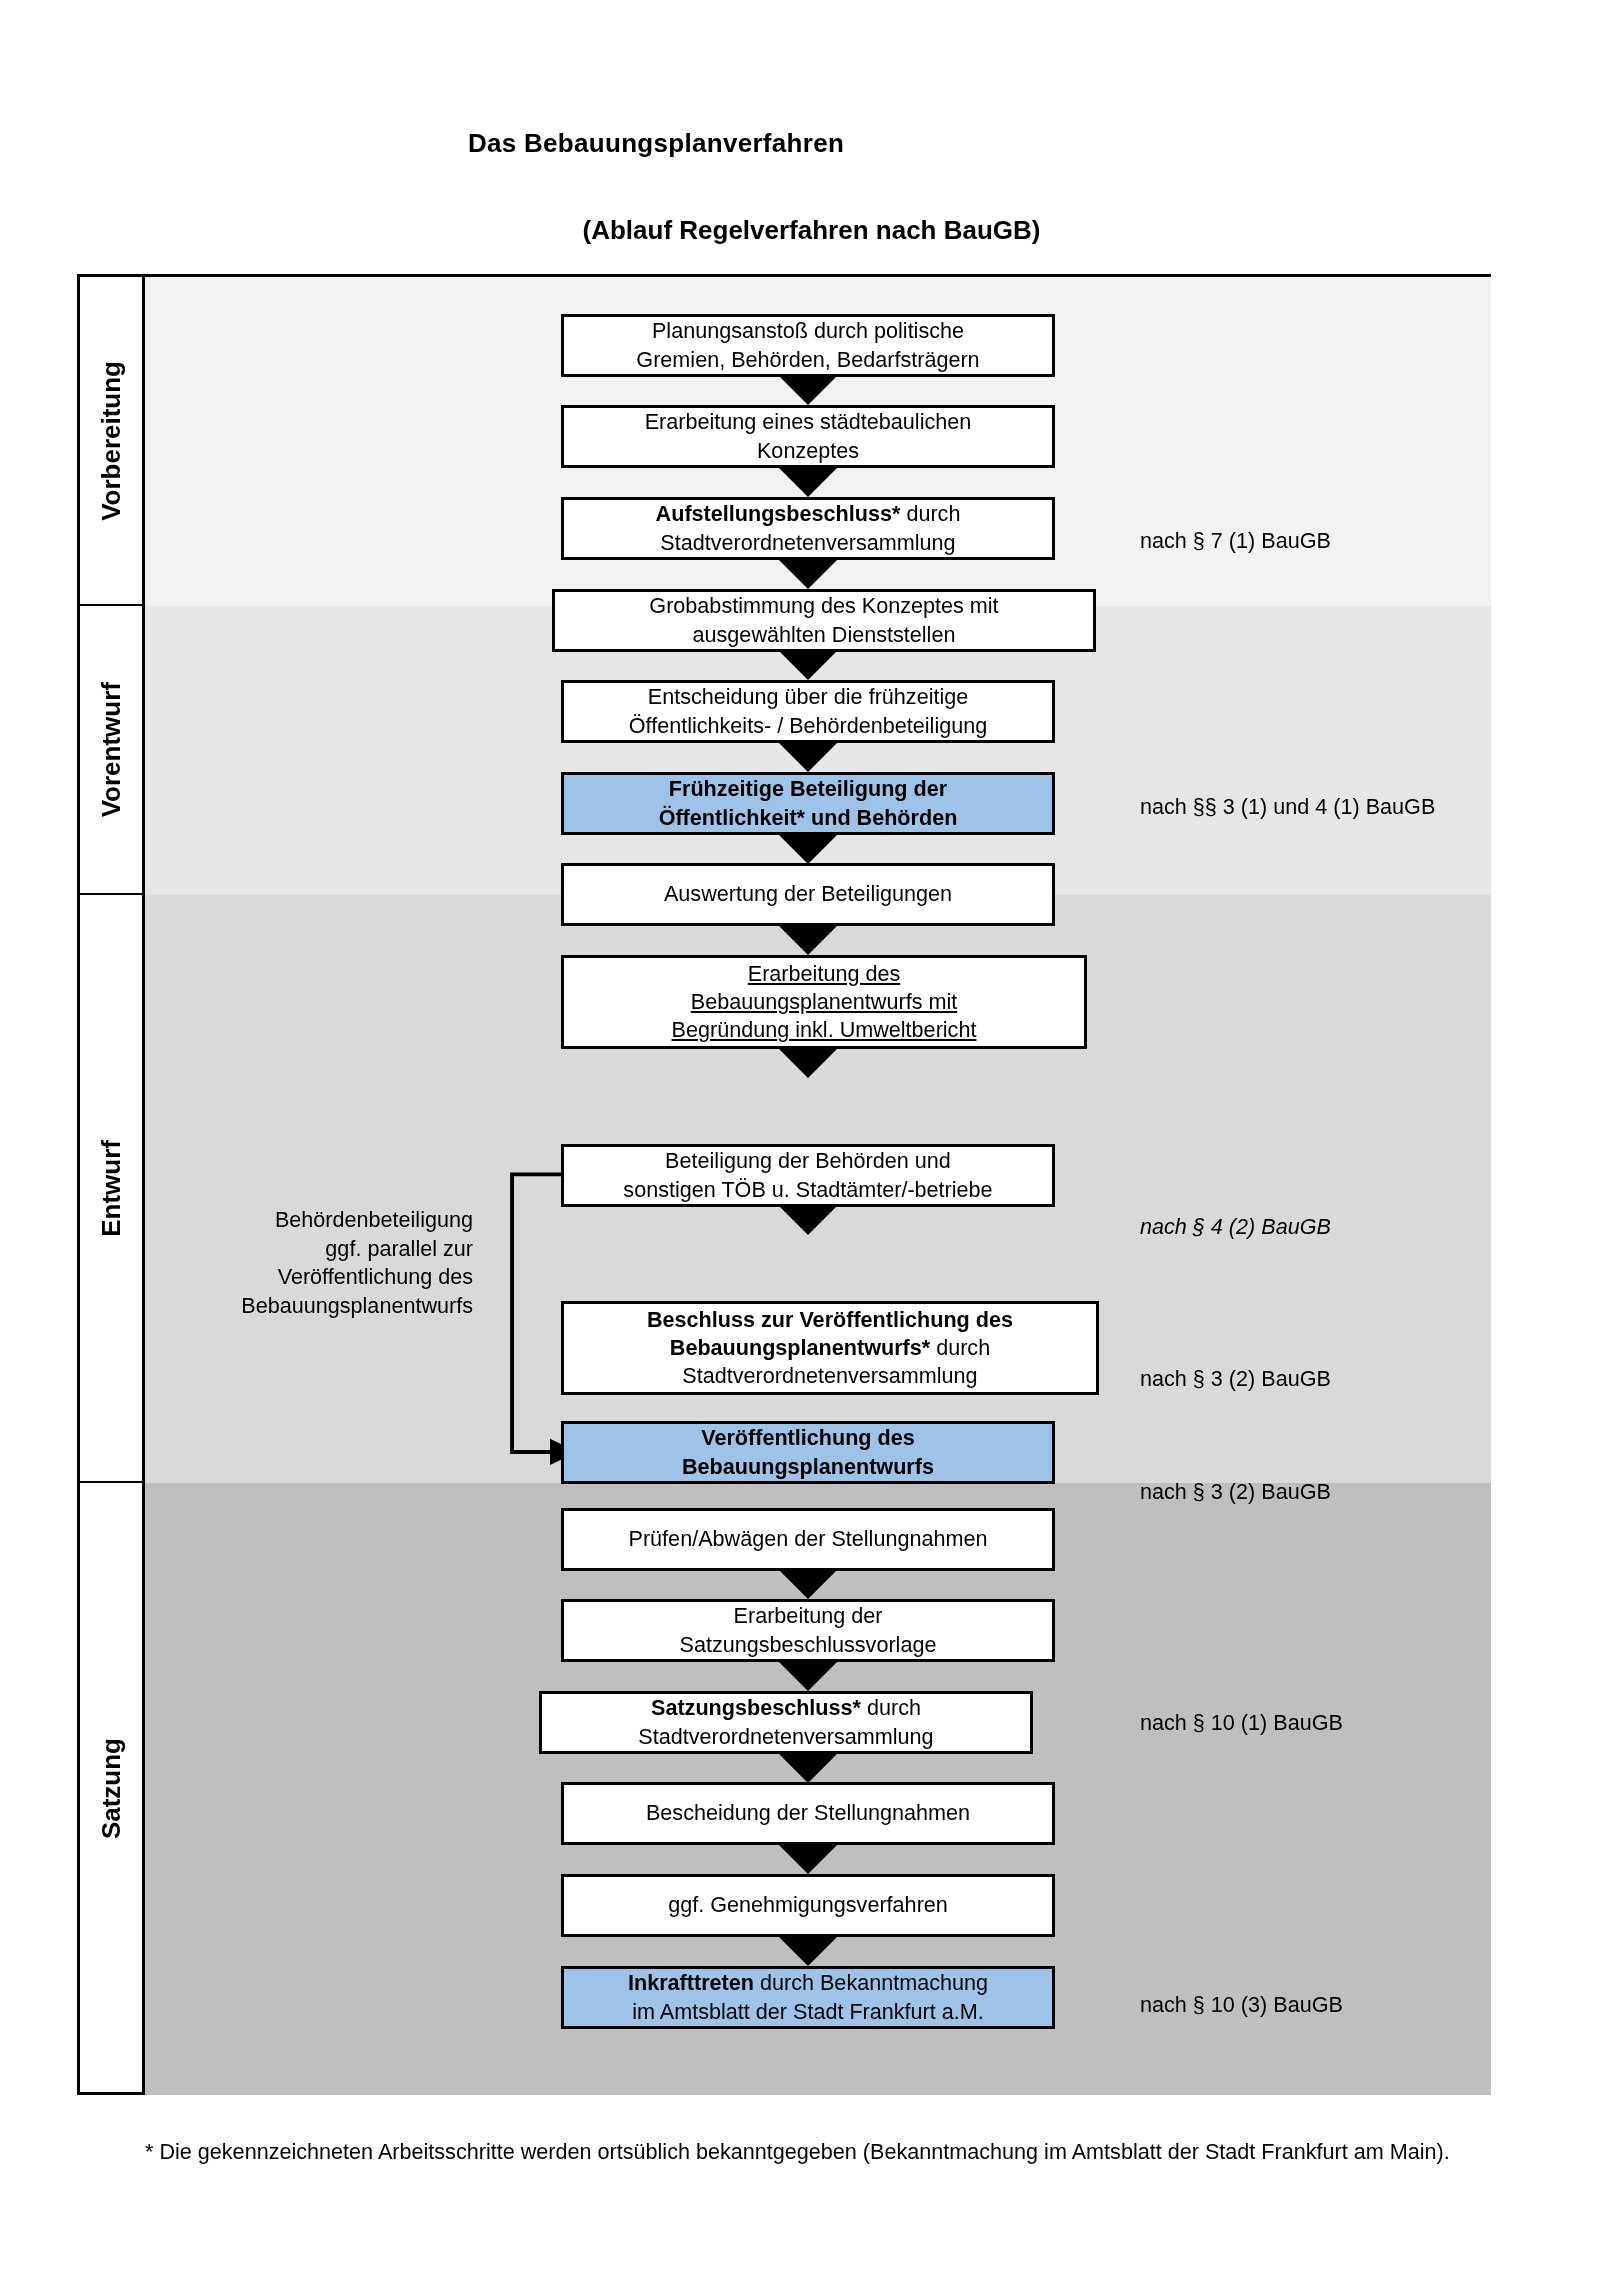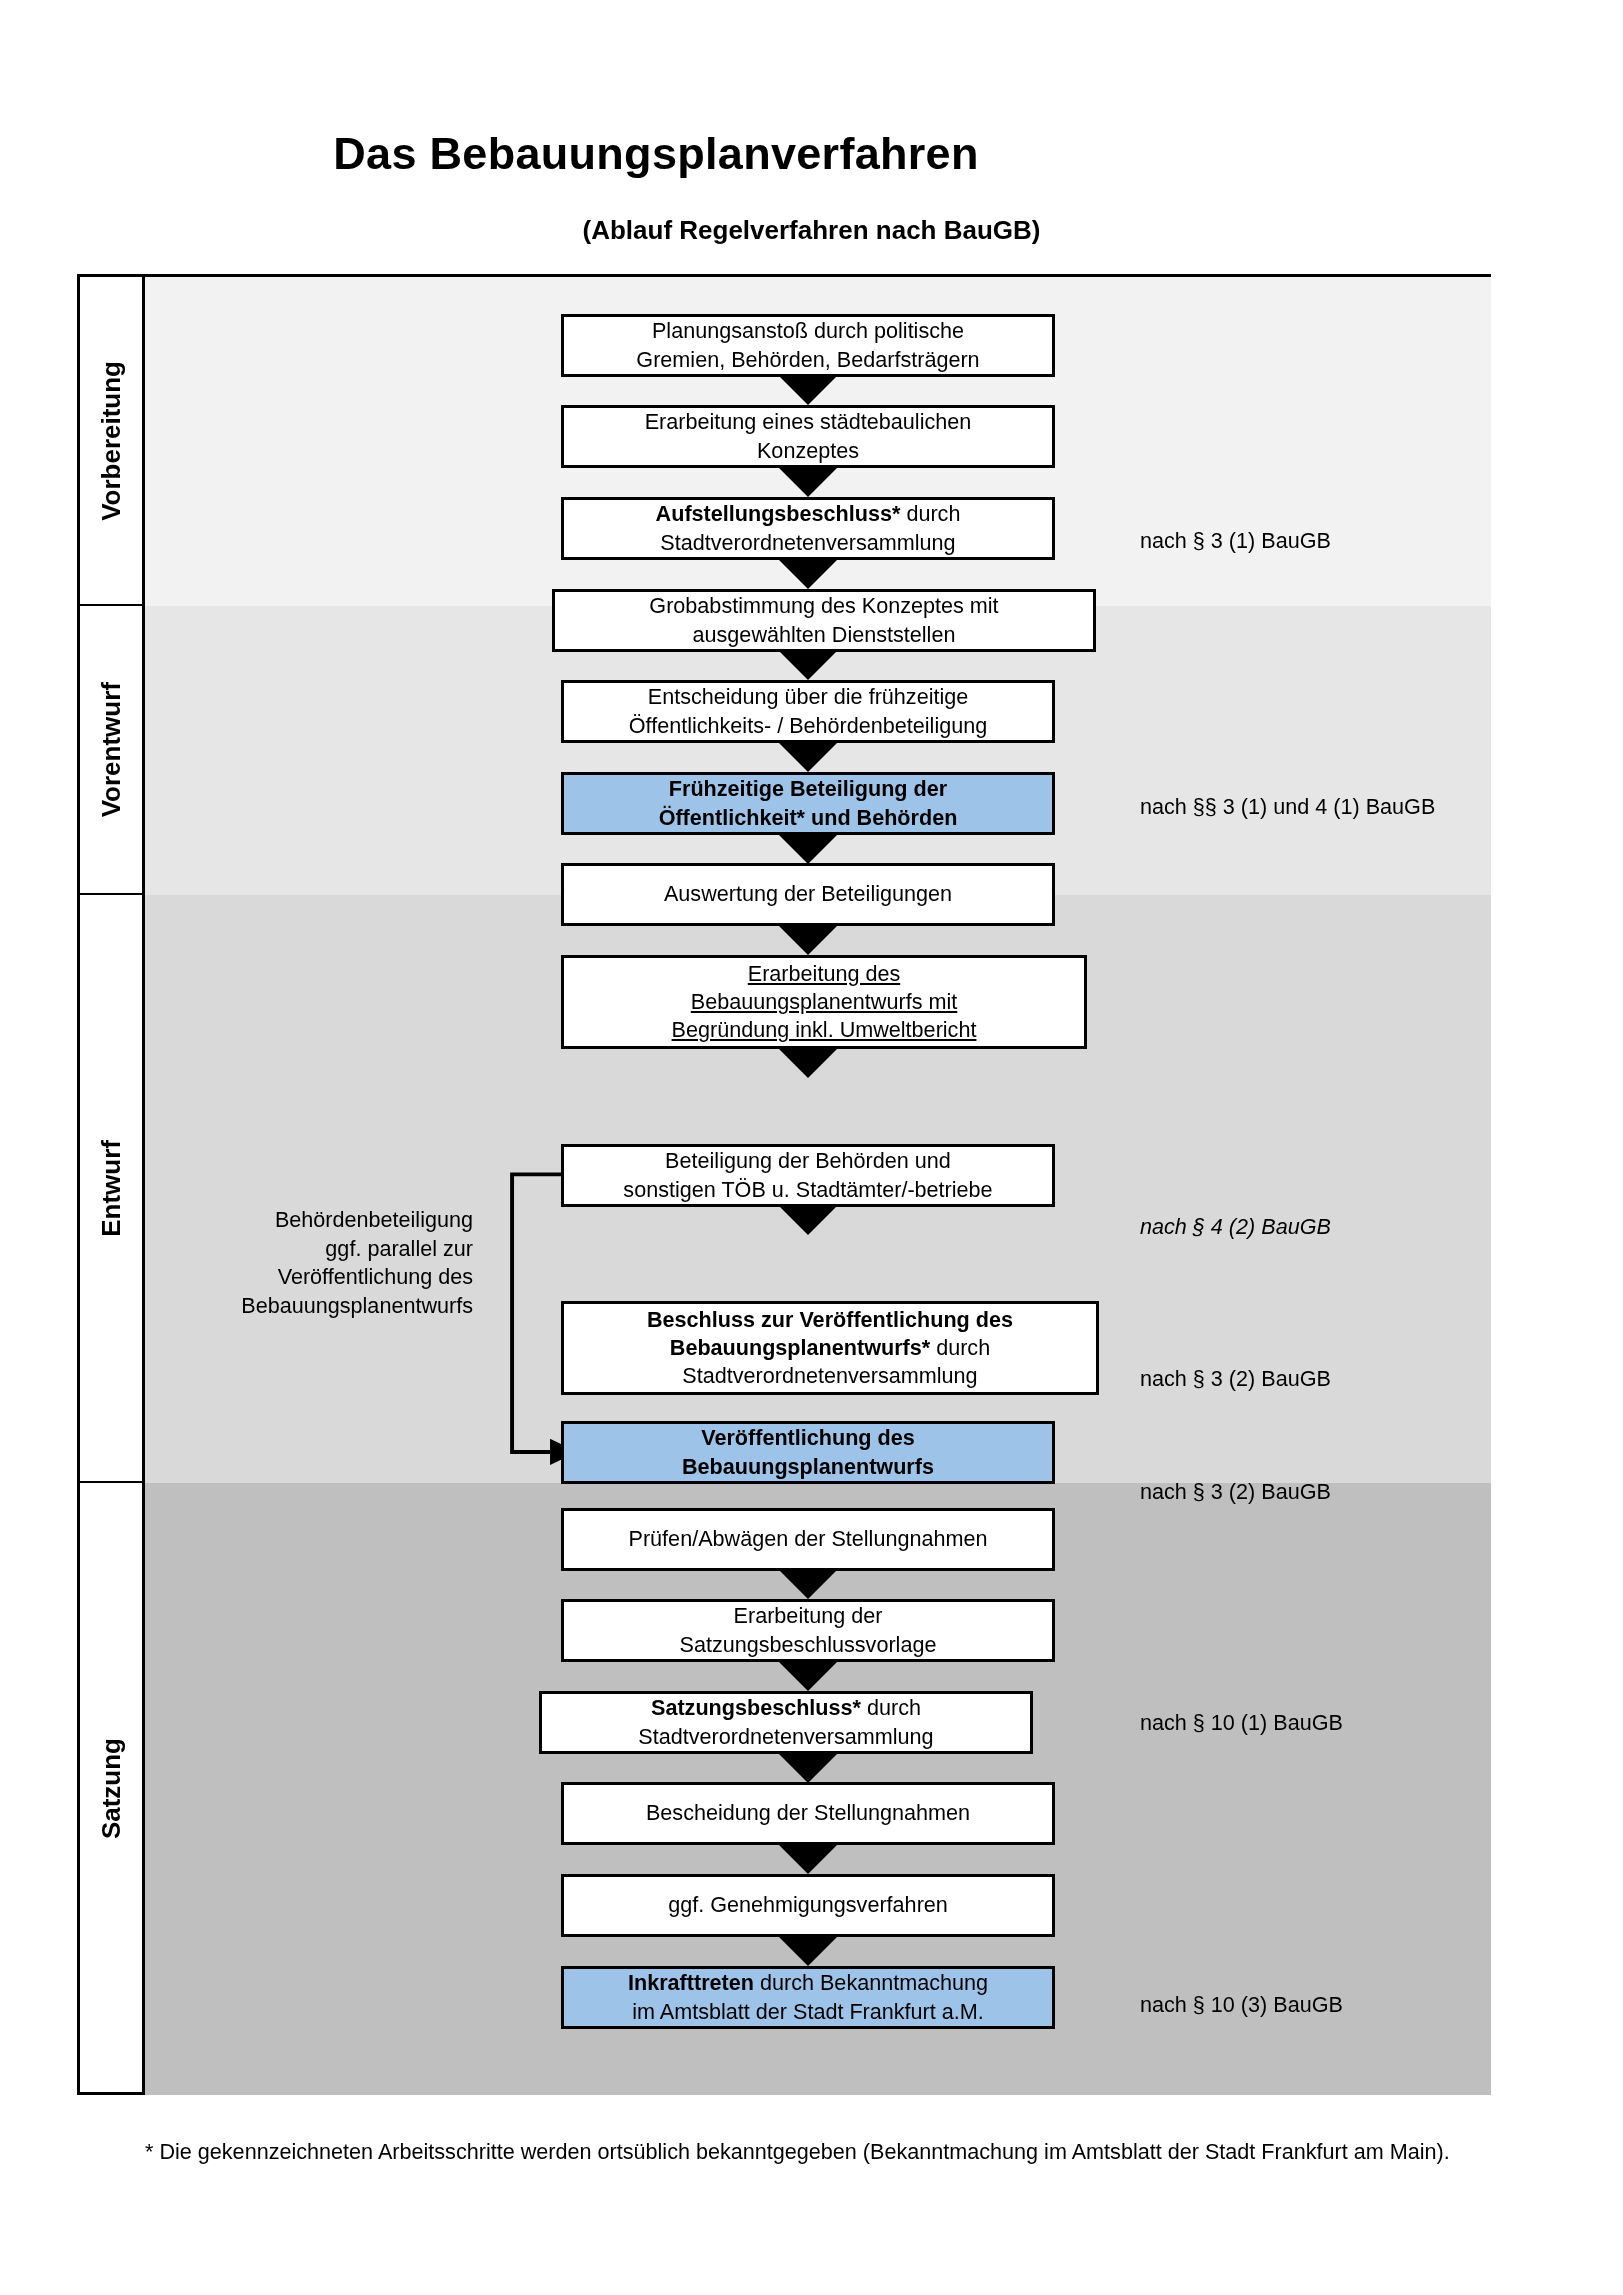--- a/index.html
+++ b/index.html
@@ -15,21 +15,21 @@
     color: #000000;
     overflow: hidden;
   }
 
   
   #title {
     position: absolute;
     left: 0; top: 128px;
     width: 1312px;
     text-align: center;
-    font-size: 45px;
+    font-size: 26px;
     font-weight: bold;
     letter-spacing: 0.3px;
   }
   #subtitle {
     position: absolute;
     left: 0; top: 215px;
     width: 1623px;
     text-align: center;
     font-size: 26px;
     font-weight: bold;
@@ -298,21 +298,21 @@
   </div>
   <div class="arrow" style="left:699px; top:1660px;"></div>
 
   <div class="node blue" style="left:481px; top:1689px; width:494px; height:63px;">
     <div>
       <div><b>Inkrafttreten</b><span> durch Bekanntmachung</span></div>
       <div>im Amtsblatt der Stadt Frankfurt a.M.</div>
     </div>
   </div>
 
-  <div class="legal" style="left:1060px; top:251px;">nach § 3 (1) BauGB</div>
+  <div class="legal" style="left:1060px; top:251px;">nach § 7 (1) BauGB</div>
   <div class="legal" style="left:1060px; top:517px;">nach §§ 3 (1) und 4 (1) BauGB</div>
   <div class="legal" style="left:1060px; top:937px;font-style:italic;">nach § 4 (2) BauGB</div>
   <div class="legal" style="left:1060px; top:1089px;">nach § 3 (2) BauGB</div>
   <div class="legal" style="left:1060px; top:1202px;">nach § 3 (2) BauGB</div>
   <div class="legal" style="left:1060px; top:1433px;">nach § 10 (1) BauGB</div>
   <div class="legal" style="left:1060px; top:1708px;margin-top:7px;">nach § 10 (3) BauGB</div>
 
 </div>
 
 <div id="footnote">* Die gekennzeichneten Arbeitsschritte werden ortsüblich bekanntgegeben (Bekanntmachung im Amtsblatt  der Stadt Frankfurt am Main).</div>

